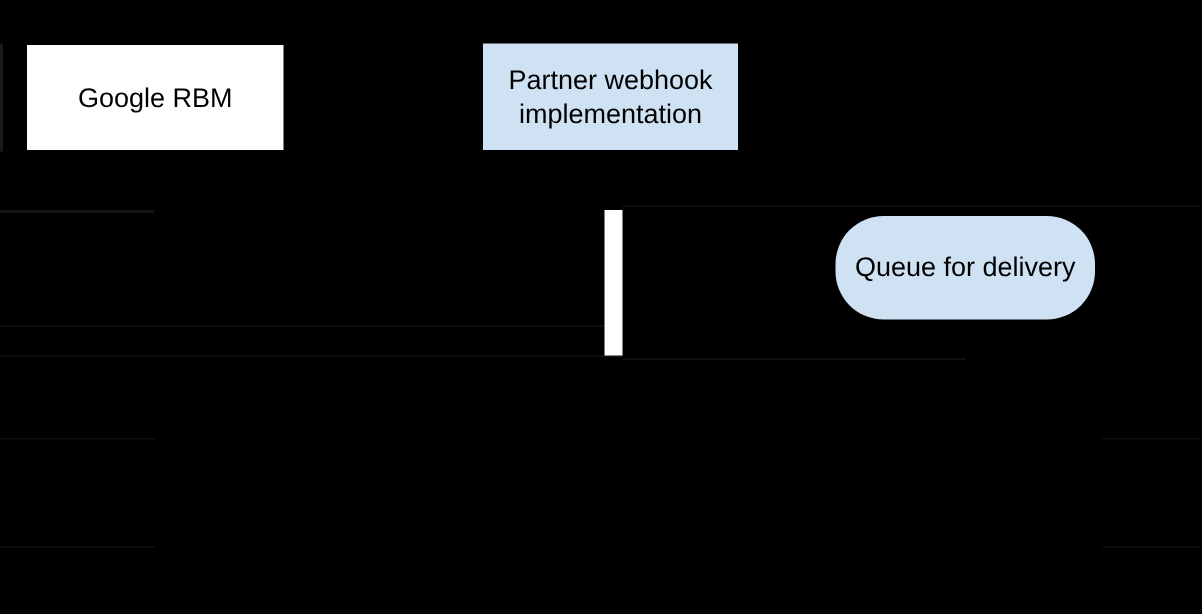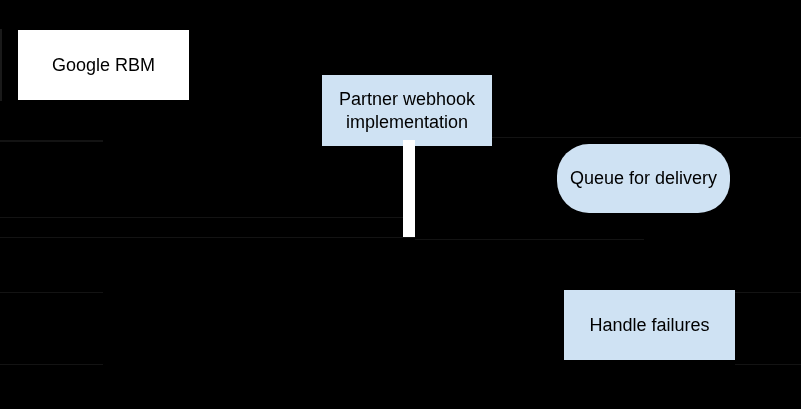--- a/index.html
+++ b/index.html
@@ -68,27 +68,24 @@
   <div class="faint fl-6"></div>
   <div class="faint fl-7"></div>
   <div class="faint fl-8"></div>
   <div class="faint fl-9"></div>
   <div class="edge-sliver"></div>
 
   <div class="node node-google" style="background: #ffffff; color: rgb(0, 0, 0);">
     <span class="node-label">Google RBM</span>
   </div>
 
-  <div class="node node-partner" style="background: rgb(207, 226, 243); color: rgb(0, 0, 0); margin-top: 46px;">
+  <div class="node node-partner" style="background: rgb(207, 226, 243); color: rgb(0, 0, 0);">
     <span class="node-label">Partner webhook implementation</span>
   </div>
 
   <div class="node node-queue" style="background: rgb(207, 226, 243); color: rgb(0, 0, 0); border-radius: 32px;">
     <span class="node-label">Queue for delivery</span>
   </div>
 
-  <div class="node node-failures" style="background: rgb(207, 226, 243); color: rgb(0, 0, 0);">
-    <span class="node-label">Handle failures</span>
-  </div>
 
   <div class="activation-bar" style="background: rgb(255, 255, 255);"></div>
 
 </div>
 
 </body></html>

